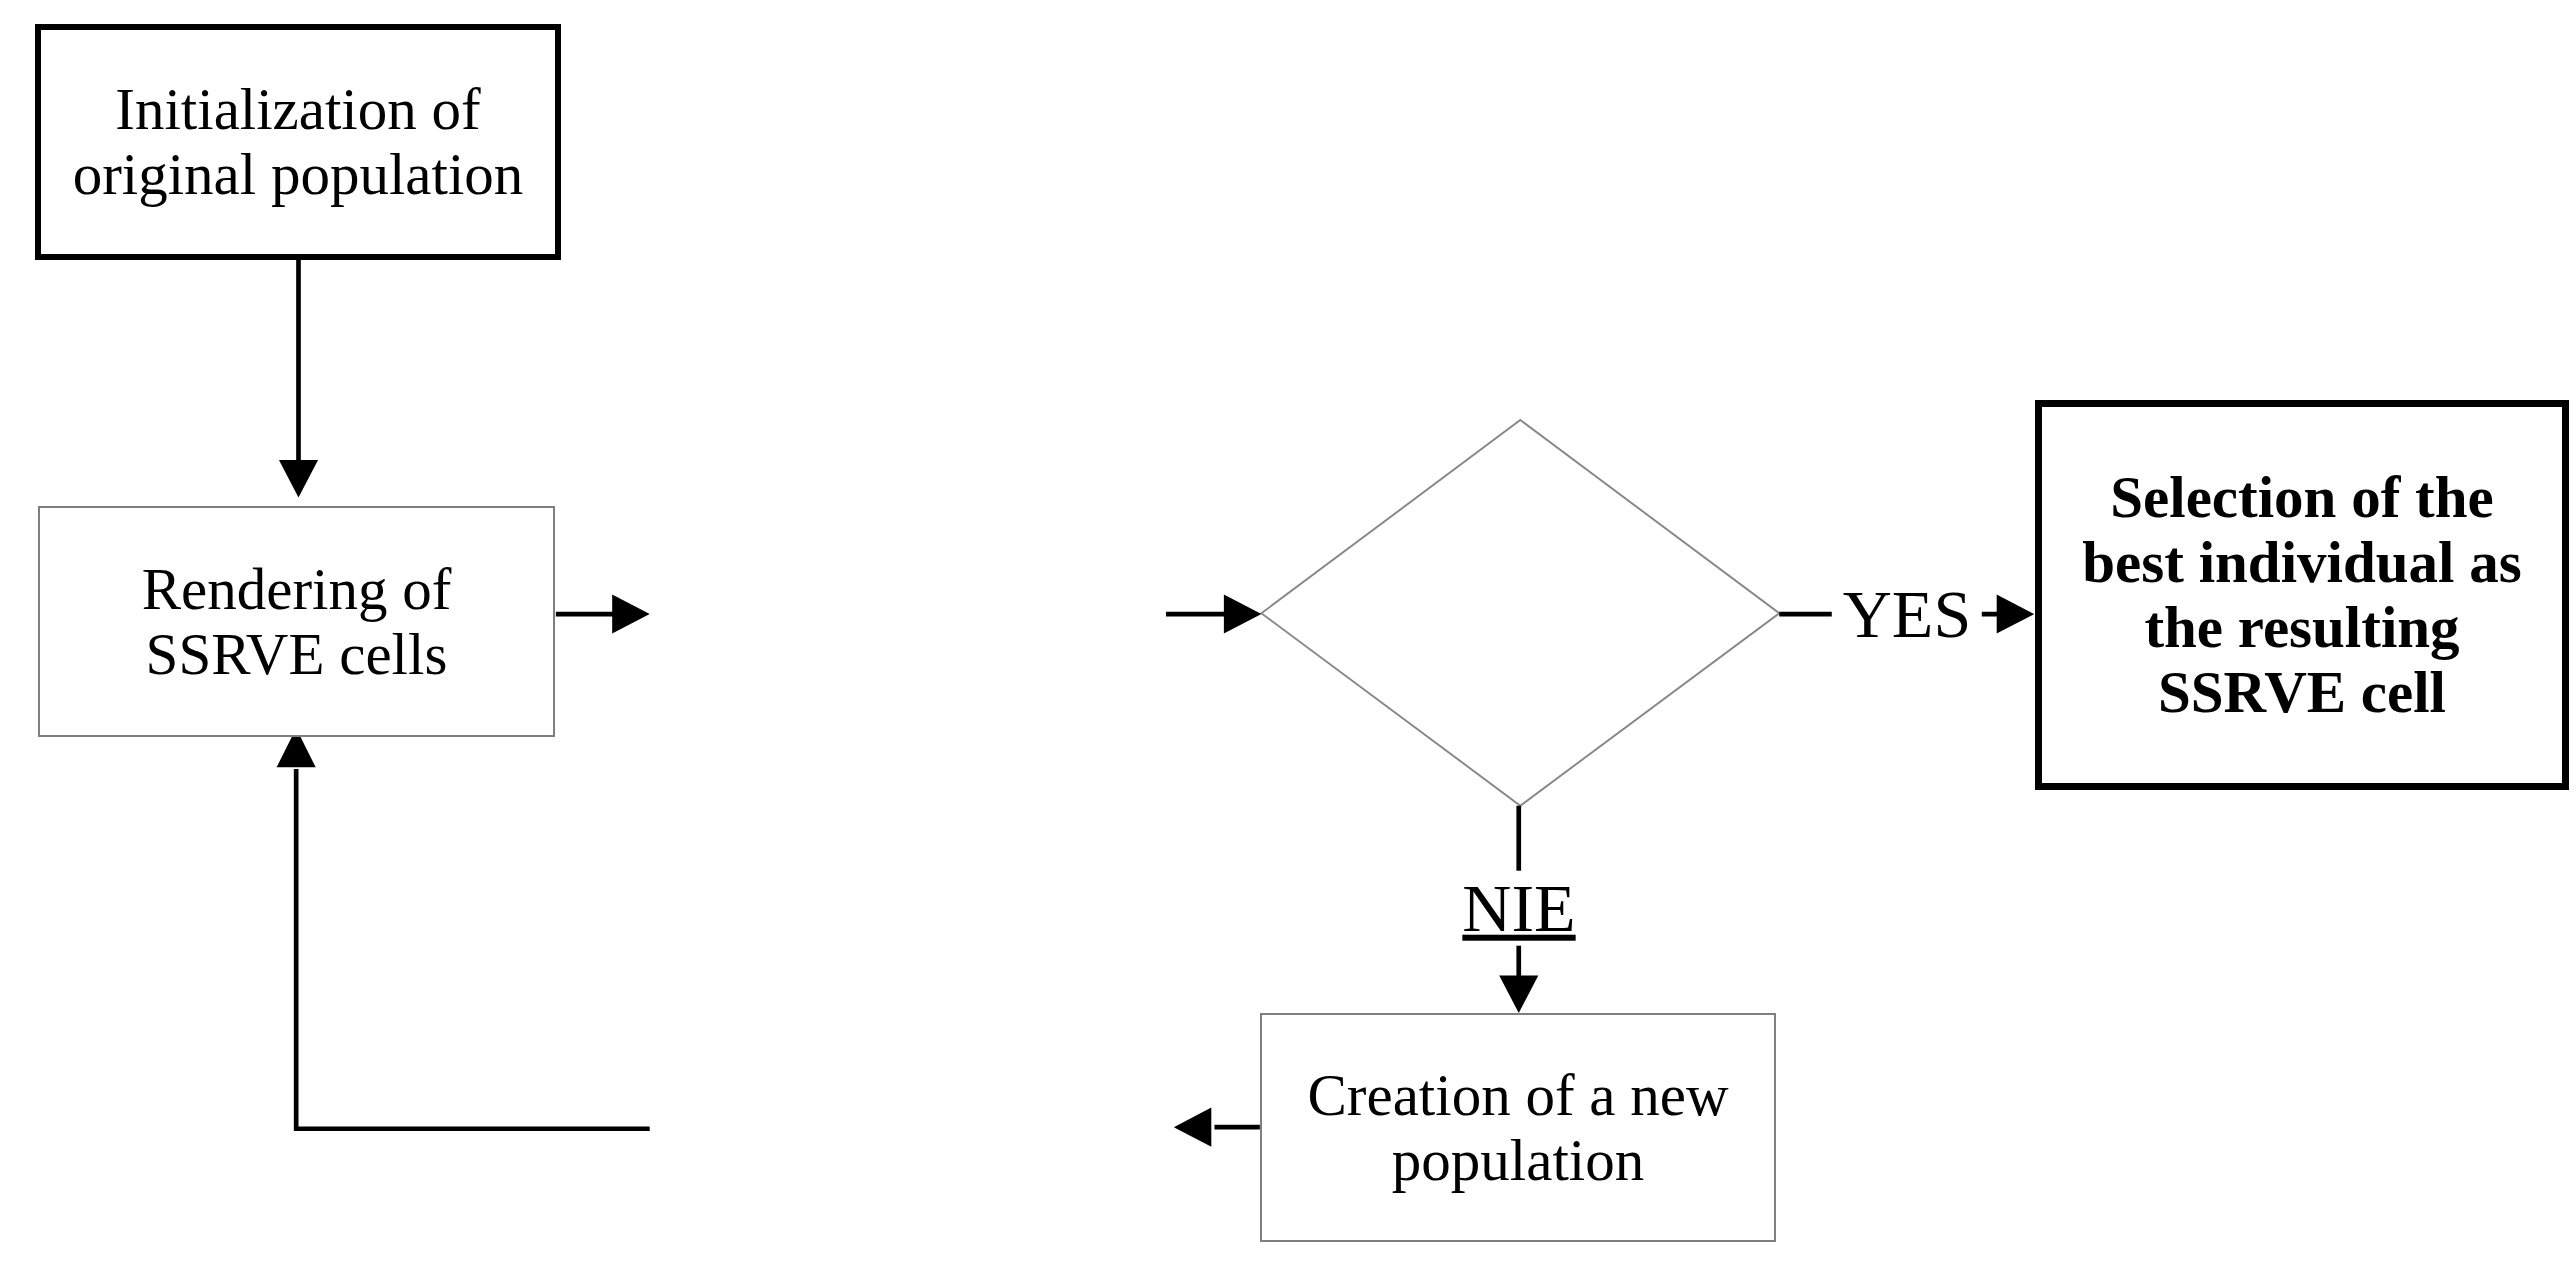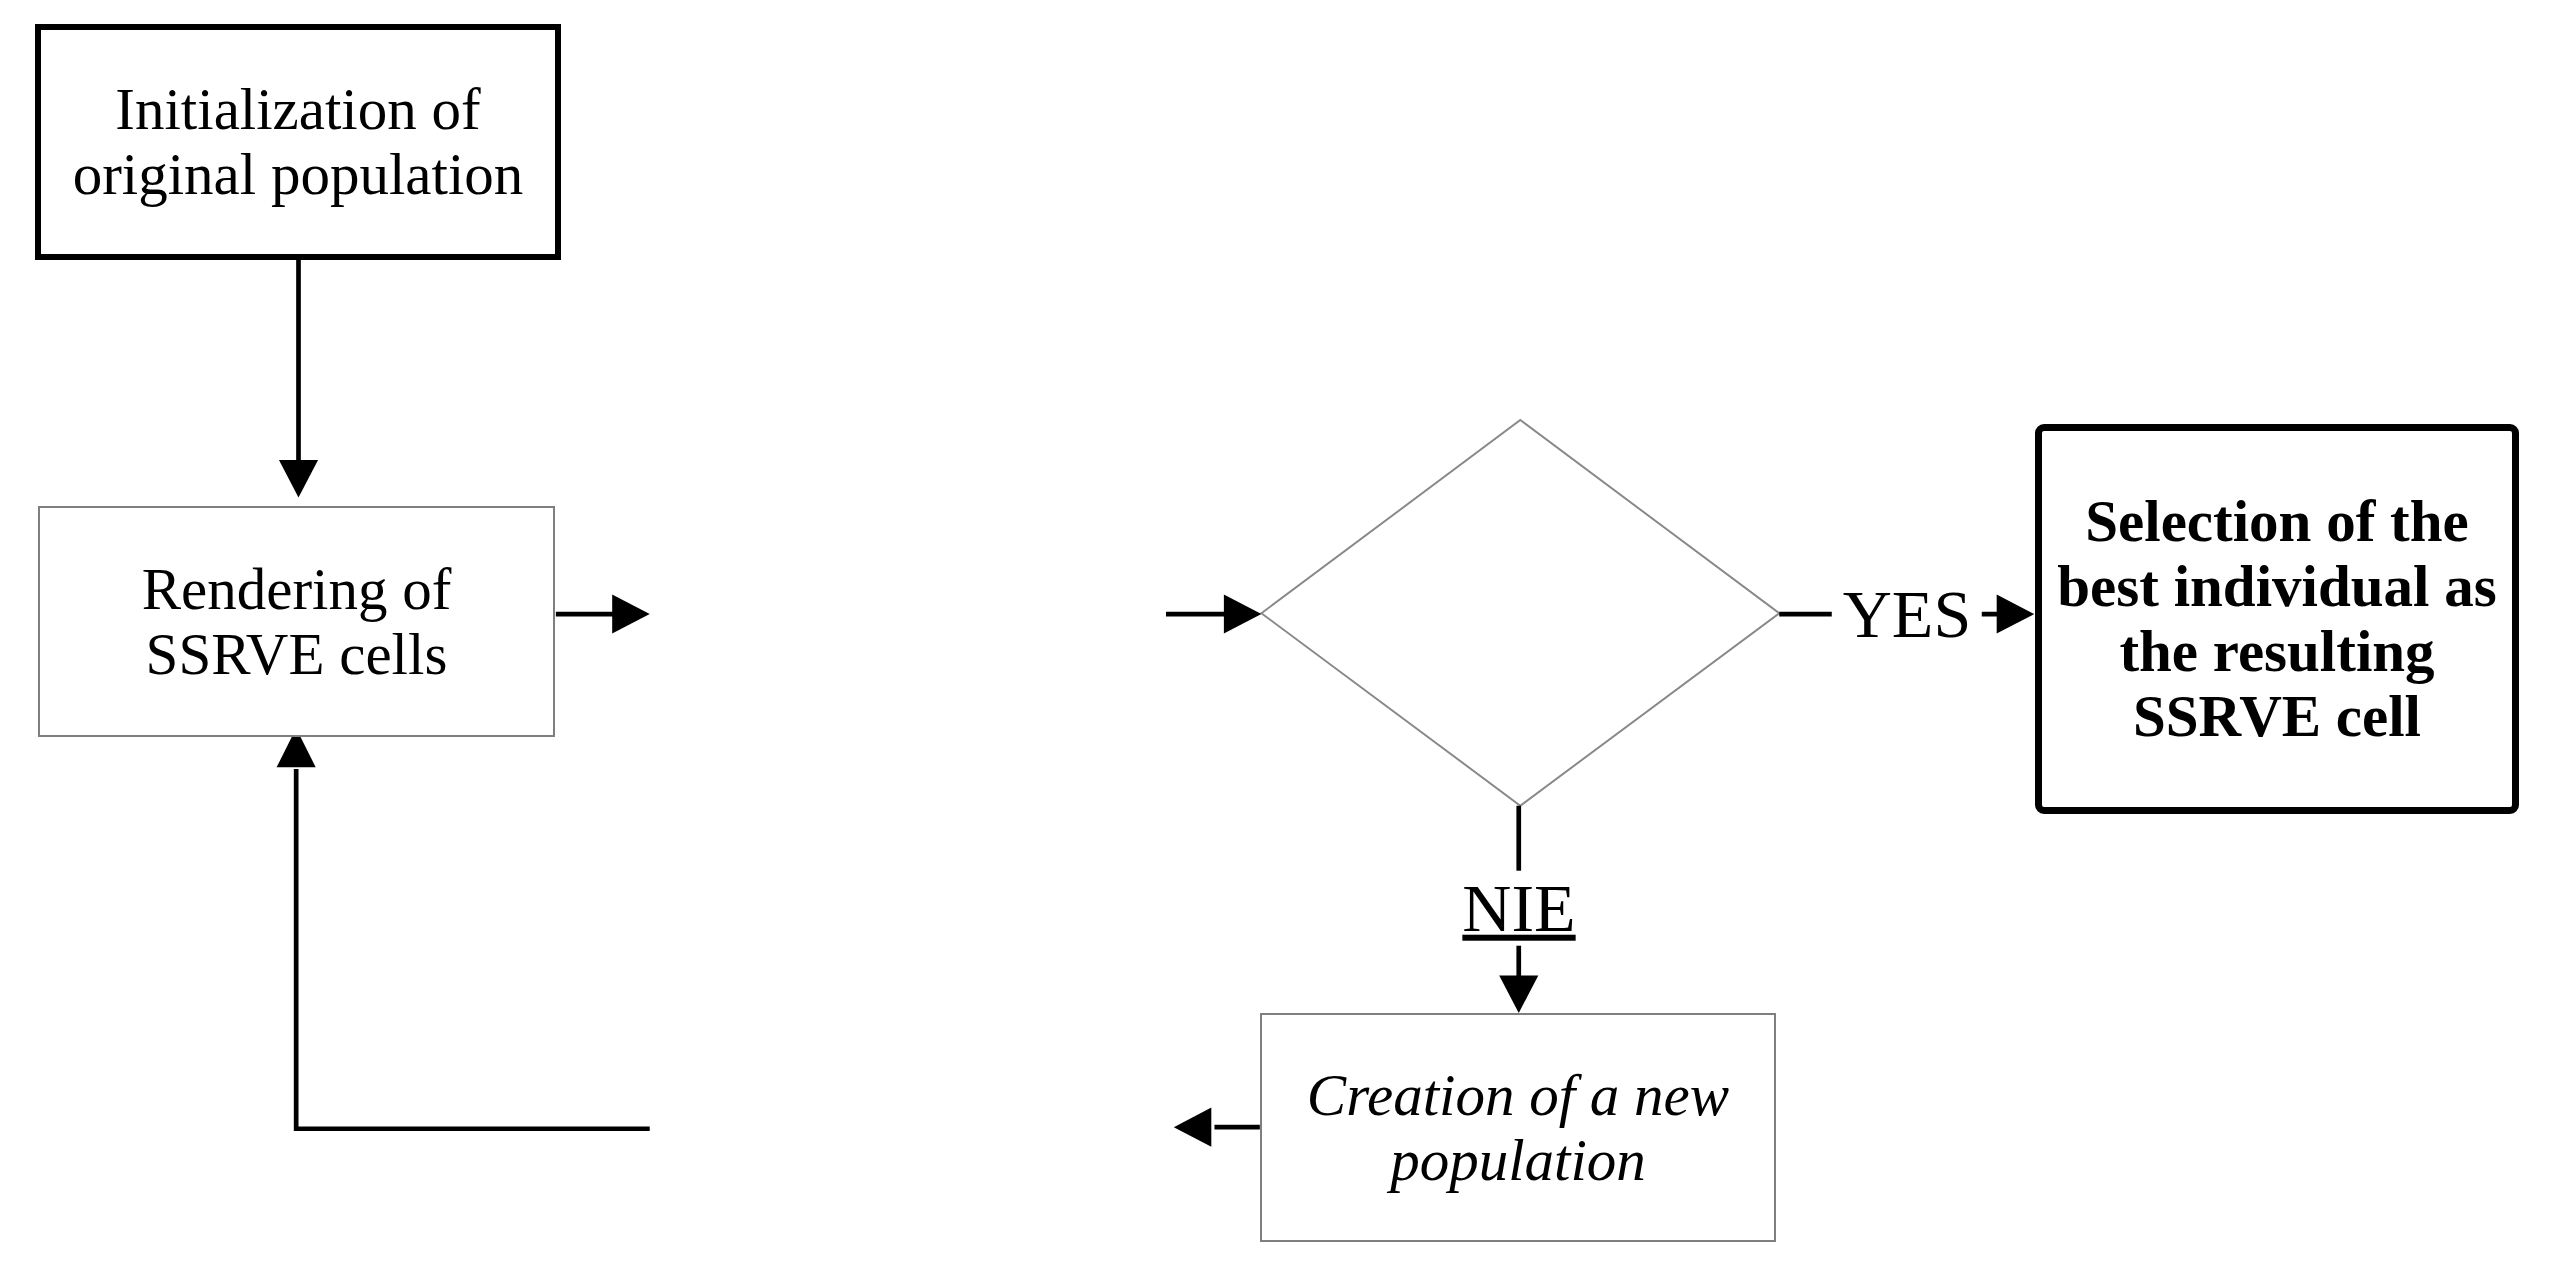--- a/index.html
+++ b/index.html
@@ -86,28 +86,28 @@
 original population</span>
     </div>
 
     <div class="node thin" style="left:38px;top:498px;width:517px;height:231px;margin-top:8px;">
       <span class="label">Rendering of
 SSRVE cells</span>
     </div>
 
 
 
-    <div class="node thick select-node" style="left:2035px;top:424px;width:484px;height:390px;border-radius:9px;">
+    <div class="node thick select-node" style="left:2035px;top:400px;width:534px;height:390px;">
       <span class="label">Selection of the
 best individual as
 the resulting
 SSRVE cell</span>
     </div>
 
-    <div class="node thin" style="left:1260px;top:1013px;width:516px;height:229px;font-style:italic;">
+    <div class="node thin" style="left:1260px;top:1013px;width:516px;height:229px;">
       <span class="label">Creation of a new
 population</span>
     </div>
 
 
     <span class="edge-label" style="left:1907px;top:614px;">YES</span>
 
     <span class="edge-label" style="left:1519px;top:908px;text-decoration:underline;">NIE</span>
 
   </div>

